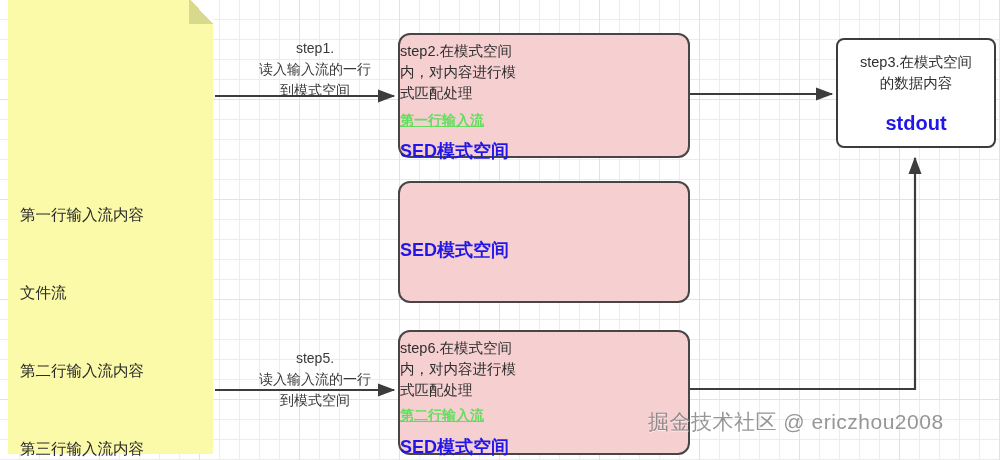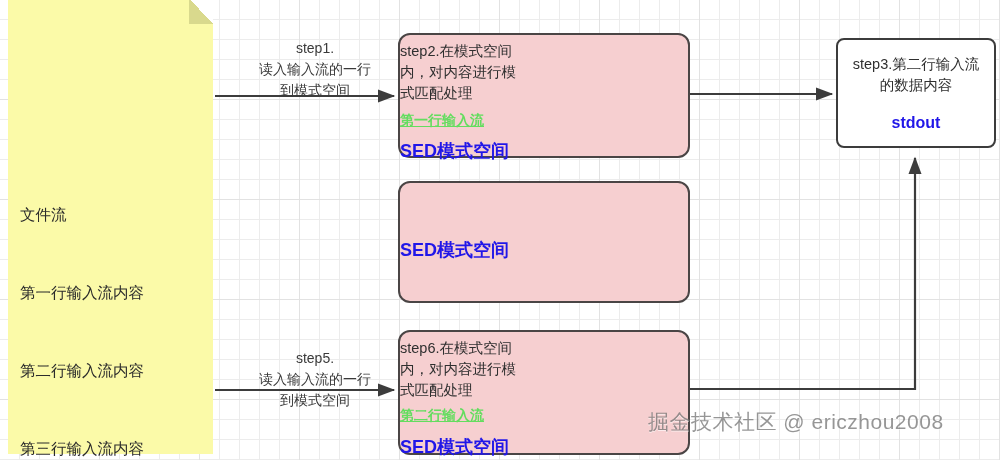--- a/index.html
+++ b/index.html
@@ -132,21 +132,21 @@
   }
   #box-step3 .title {
     color: #2f2f2f;
     font-size: 14.5px;
     line-height: 21px;
     white-space: pre-line;
   }
   #box-step3 .sub-blue {
     margin-top: 18px;
     color: #2117e8;
-    font-size: 16px;
+    font-size: 20px;
     font-weight: bold;
   }
 
   
   .edge-label {
     position: absolute;
     text-align: center;
     color: #3a3a3a;
     font-size: 14px;
     line-height: 21px;
@@ -187,22 +187,22 @@
     <line x1="690" y1="94" x2="832" y2="94" stroke="#3c3c3c" stroke-width="2.2" marker-end="url(#arrowhead)"></line>
 
     <line x1="215" y1="390" x2="394" y2="390" stroke="#3c3c3c" stroke-width="2.2" marker-end="url(#arrowhead)"></line>
 
     <path d="M690,389 L915,389 L915,158" fill="none" stroke="#3c3c3c" stroke-width="2.2" marker-end="url(#arrowhead)"></path>
   </svg>
 
   <div class="note">
     <div class="note-fold"></div>
     <div class="note-text">
+      <span class="line">第一行输入流内容</span>
       <span class="line">文件流</span>
-      <span class="line">第一行输入流内容</span>
       <span class="line">第二行输入流内容</span>
       <span class="line">第三行输入流内容</span>
       
     </div>
   </div>
 
   <div class="edge-label" id="label-step1">step1.
 读入输入流的一行
 到模式空间</div>
 
@@ -224,20 +224,20 @@
 
   <div class="pbox" id="box-step6">
     <div class="title">step6.在模式空间
 内，对内容进行模
 式匹配处理</div>
     <div class="sub-green">第二行输入流</div>
     <div class="sub-blue">SED模式空间</div>
   </div>
 
   <div id="box-step3">
-    <div class="title">step3.第二行输入流
+    <div class="title">step3.在模式空间
 的数据内容</div>
     <div class="sub-blue">stdout</div>
   </div>
 
   <div class="watermark">掘金技术社区 @ ericzhou2008</div>
 
 </div>
 
 </body></html>

